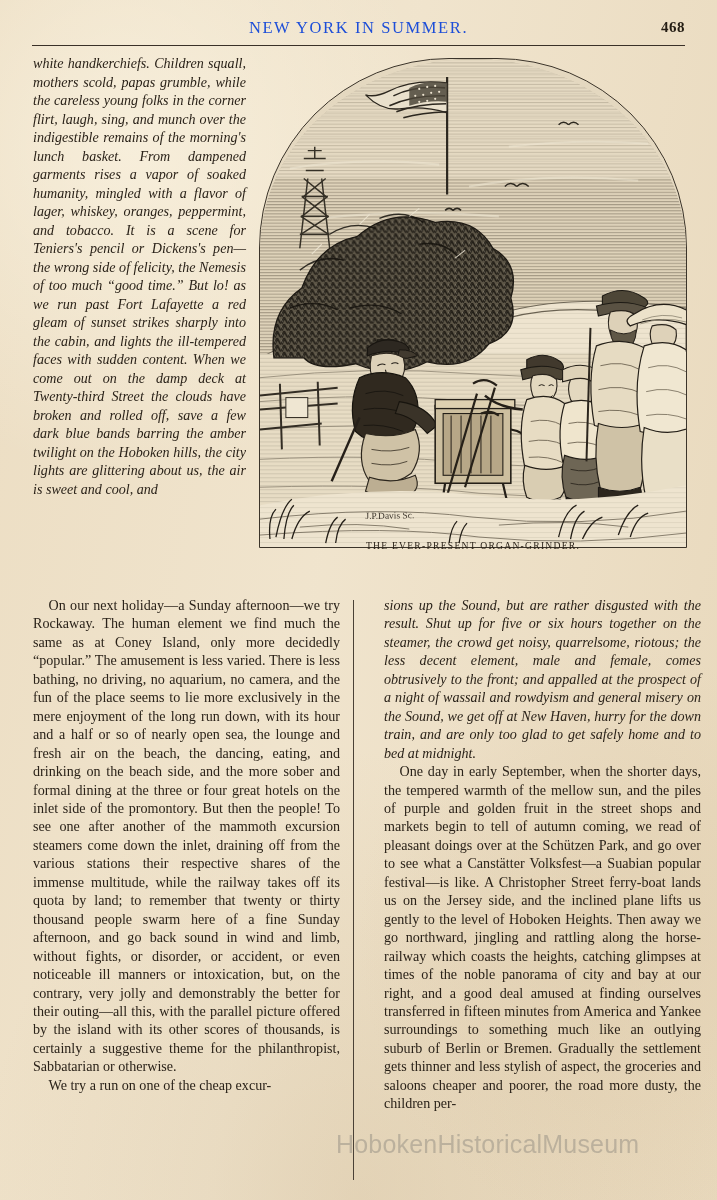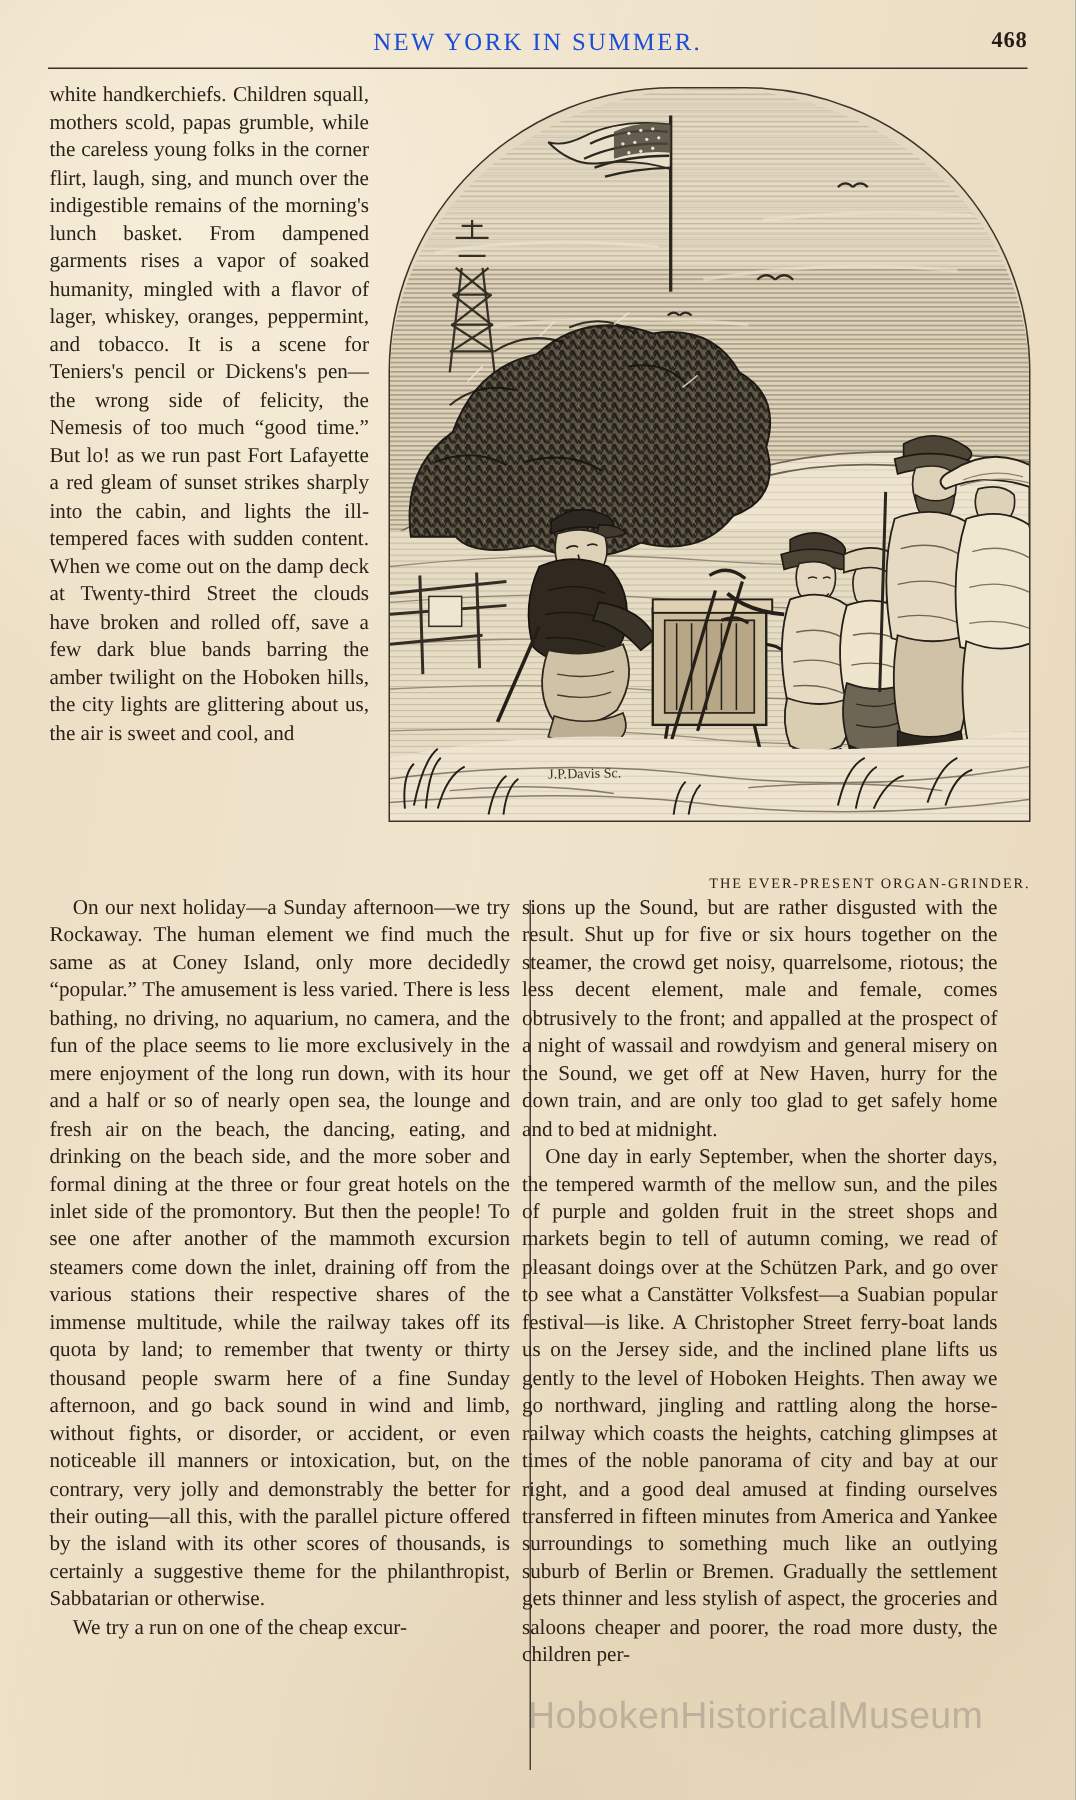--- a/index.html
+++ b/index.html
@@ -79,21 +79,21 @@
     line-height: 18.45px;
     text-align: justify;
     text-justify: inter-word;
     hyphens: none;
     color: #2a2219;
   }
   .col-text p {
     margin: 0;
     text-indent: 1.1em;
   }
-  .col-text p.noindent { text-indent: 0; }
+  .col-text p.noindent { text-indent: 0; font-style: italic; }
 
   
   #upper-left-column {
     position: absolute;
     left: 33px;
     top: 54px;
     width: 213px;
     font-size: 14.1px;
     line-height: 18.5px;
   }
@@ -101,21 +101,21 @@
   
   #left-wide-block {
     position: absolute;
     left: 33px;
     top: 596px;
     width: 307px;
   }
 
   #right-column {
     position: absolute;
-    left: 348px;
+    left: 384px;
     top: 596px;
     width: 317px;
   }
 
   .col-divider {
     position: absolute;
     left: 353px;
     top: 600px;
     width: 0;
     height: 580px;
@@ -136,44 +136,43 @@
     border: 1.2px solid #3b342a;
     border-radius: 190px 190px 0 0;
     overflow: hidden;
     background: #e4d8c0;
   }
   .fig-canvas { display: block; width: 100%; height: 100%; }
 
   .fig-caption {
     position: absolute;
     left: 259px;
-    top: 584px;
+    top: 540px;
     width: 428px;
-    text-align: right;
+    text-align: center;
     font-size: 9.6px;
     letter-spacing: 1.25px;
     text-transform: uppercase;
     color: #2b2319;
     font-family: "Liberation Serif", "DejaVu Serif", serif;
   }
 
   
   .watermark {
     position: absolute;
     left: 336px;
     top: 1130px;
     width: 360px;
     font-family: "Liberation Sans", sans-serif;
     font-size: 25px;
     letter-spacing: 0.2px;
     color: rgba(120,118,112,0.38);
     white-space: nowrap;
     pointer-events: none;
     z-index: 5;
-    margin-left: 16px;
   }
 </style>
 </head>
 <body>
 
 <div class="page">
   <div class="sheet">
 
     <div class="runhead">
       <div class="runhead-title">New York in Summer.</div>

